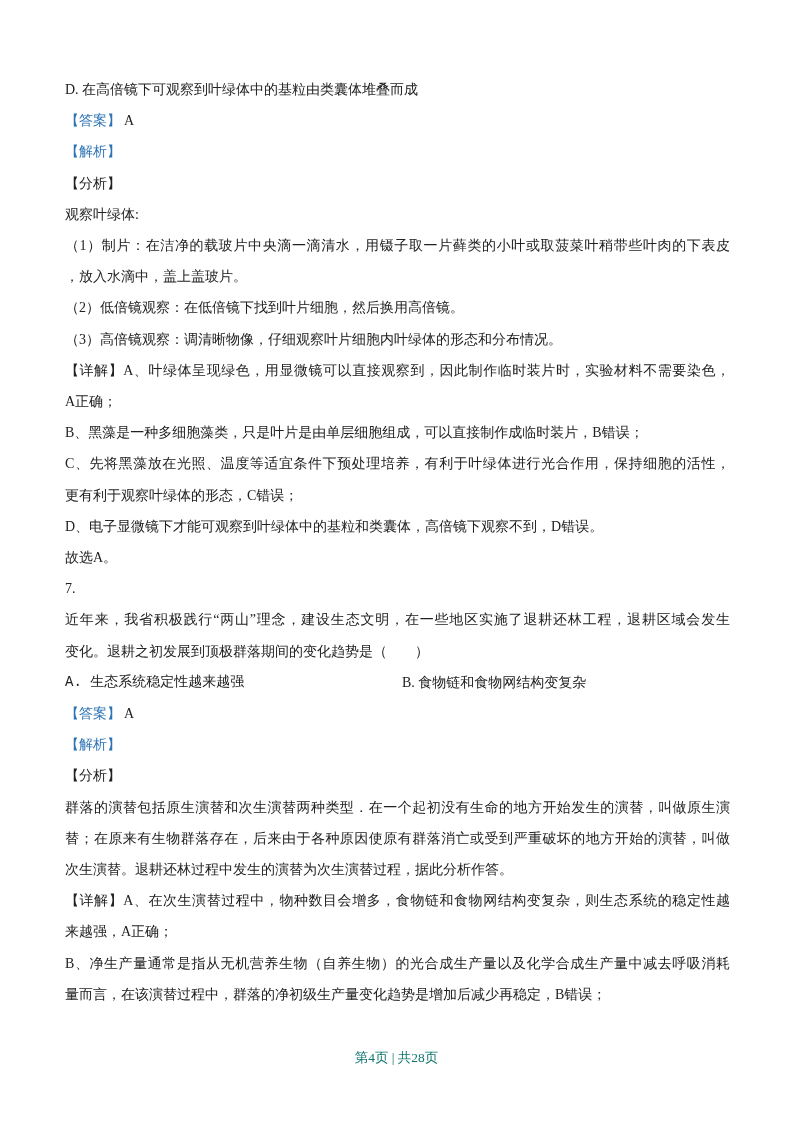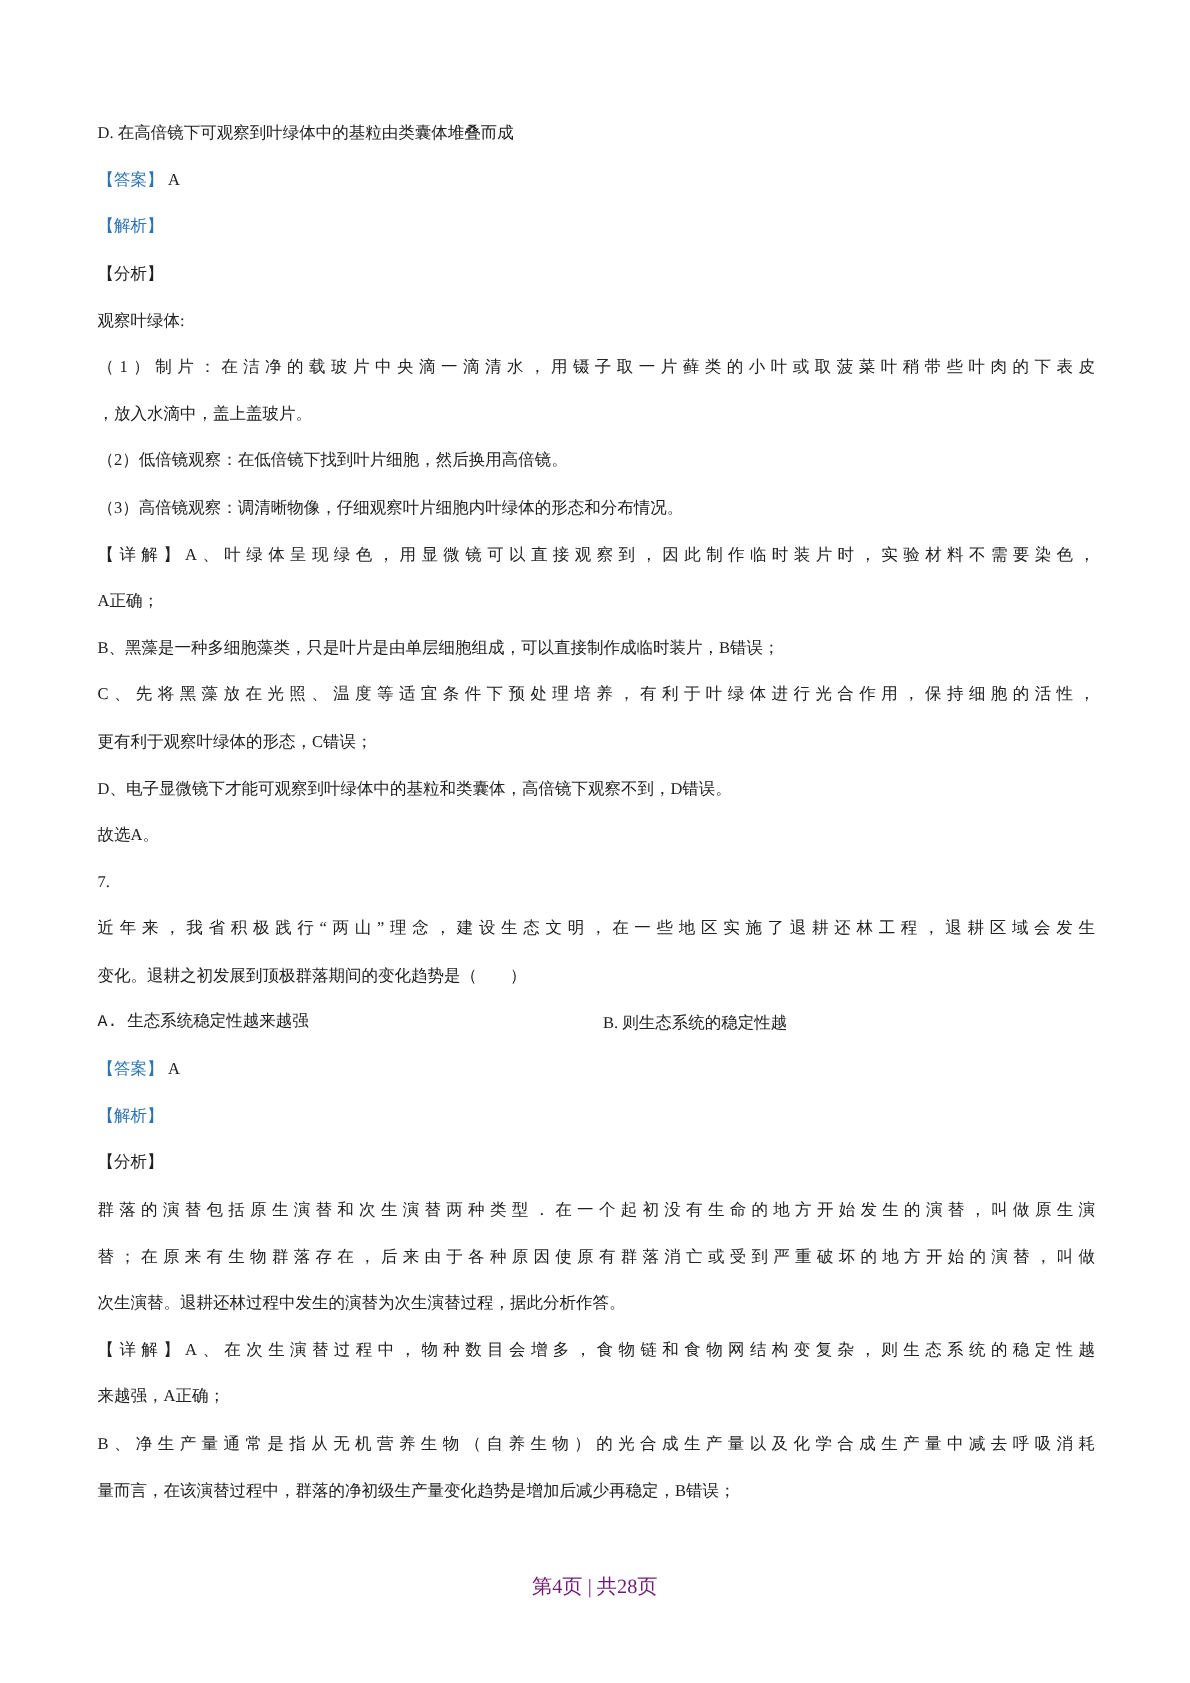--- a/index.html
+++ b/index.html
@@ -13,21 +13,21 @@
     position: relative;
     overflow: hidden;
     font-family: "Liberation Serif", "DejaVu Serif", serif;
     color: #212121;
   }
   .doc {
     position: absolute;
     left: 65px;
     top: 74px;
     width: 665px;
-    font-size: 11px;
+    font-size: 14px;
     line-height: 31.2px;
   }
   .ln {
     min-height: 31.2px;
     white-space: pre-wrap;
   }
   
   .j {
     text-align: justify;
     text-align-last: justify;
@@ -37,21 +37,21 @@
   .opts { display: flex; }
   .opt1 { width: 337px; flex: 0 0 337px; font-family: Liberation Mono, monospace; }
   .footer {
     position: absolute;
     top: 1042px;
     left: 0;
     width: 793px;
     text-align: center;
     font-size: 13.5px;
     line-height: 31px;
-    color: #701a75;
+    color: #0f766e;
   }
 </style>
 </head>
 <body>
 
 <div class="doc">
 
   <div class="ln">D. 在高倍镜下可观察到叶绿体中的基粒由类囊体堆叠而成</div>
 
   <div class="ln"><span class="blue">【答案】</span><span class="ansv">A</span></div>
@@ -72,21 +72,21 @@
   <div class="ln">B、黑藻是一种多细胞藻类，只是叶片是由单层细胞组成，可以直接制作成临时装片，B错误；</div>
   <div class="ln j">C、先将黑藻放在光照、温度等适宜条件下预处理培养，有利于叶绿体进行光合作用，保持细胞的活性，</div>
   <div class="ln">更有利于观察叶绿体的形态，C错误；</div>
   <div class="ln">D、电子显微镜下才能可观察到叶绿体中的基粒和类囊体，高倍镜下观察不到，D错误。</div>
   <div class="ln">故选A。</div>
 
   <div class="ln">7.</div>
   <div class="ln j">近年来，我省积极践行“两山”理念，建设生态文明，在一些地区实施了退耕还林工程，退耕区域会发生</div>
   <div class="ln">变化。退耕之初发展到顶极群落期间的变化趋势是（　　）</div>
 
-  <div class="ln opts"><span class="opt1">A. 生态系统稳定性越来越强</span><span>B. 则生态系统的稳定性越</span></div>
+  <div class="ln opts"><span class="opt1">A. 生态系统稳定性越来越强</span><span>B. 食物链和食物网结构变复杂</span></div>
 
 
   <div class="ln"><span class="blue">【答案】</span><span class="ansv">A</span></div>
 
   <div class="ln"><span class="blue">【解析】</span></div>
 
   <div class="ln">【分析】</div>
 
   <div class="ln j">群落的演替包括原生演替和次生演替两种类型．在一个起初没有生命的地方开始发生的演替，叫做原生演</div>
   <div class="ln j">替；在原来有生物群落存在，后来由于各种原因使原有群落消亡或受到严重破坏的地方开始的演替，叫做</div>

